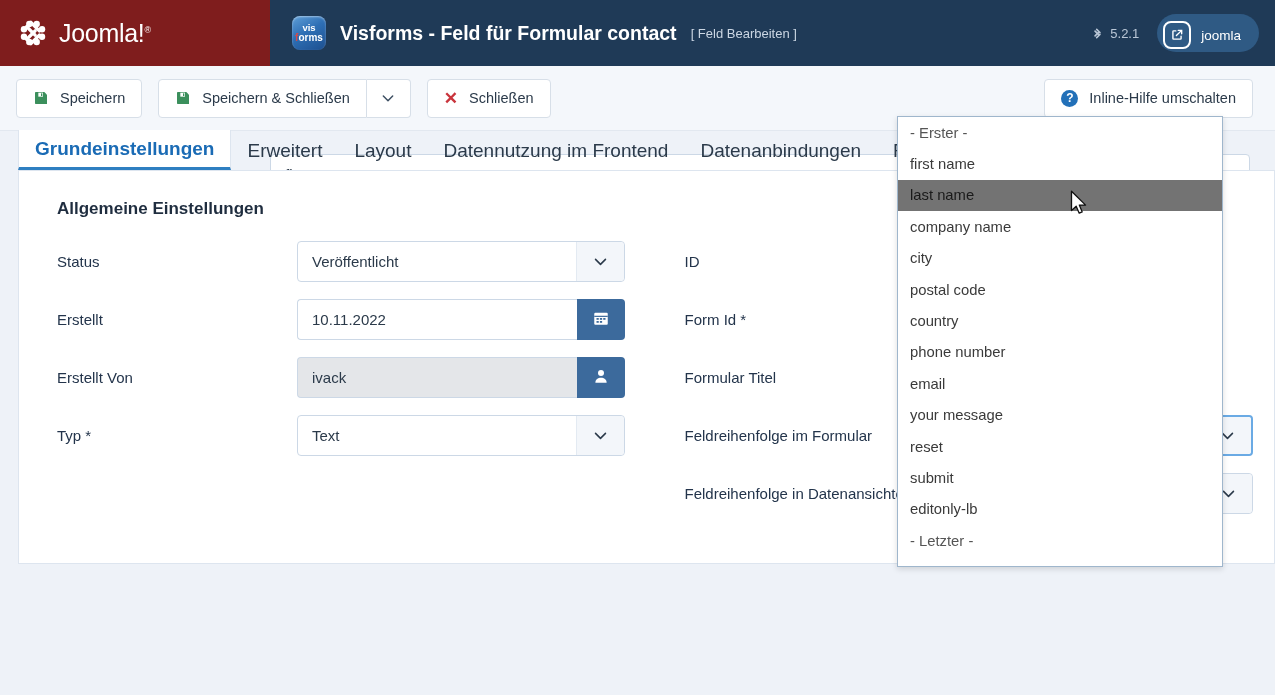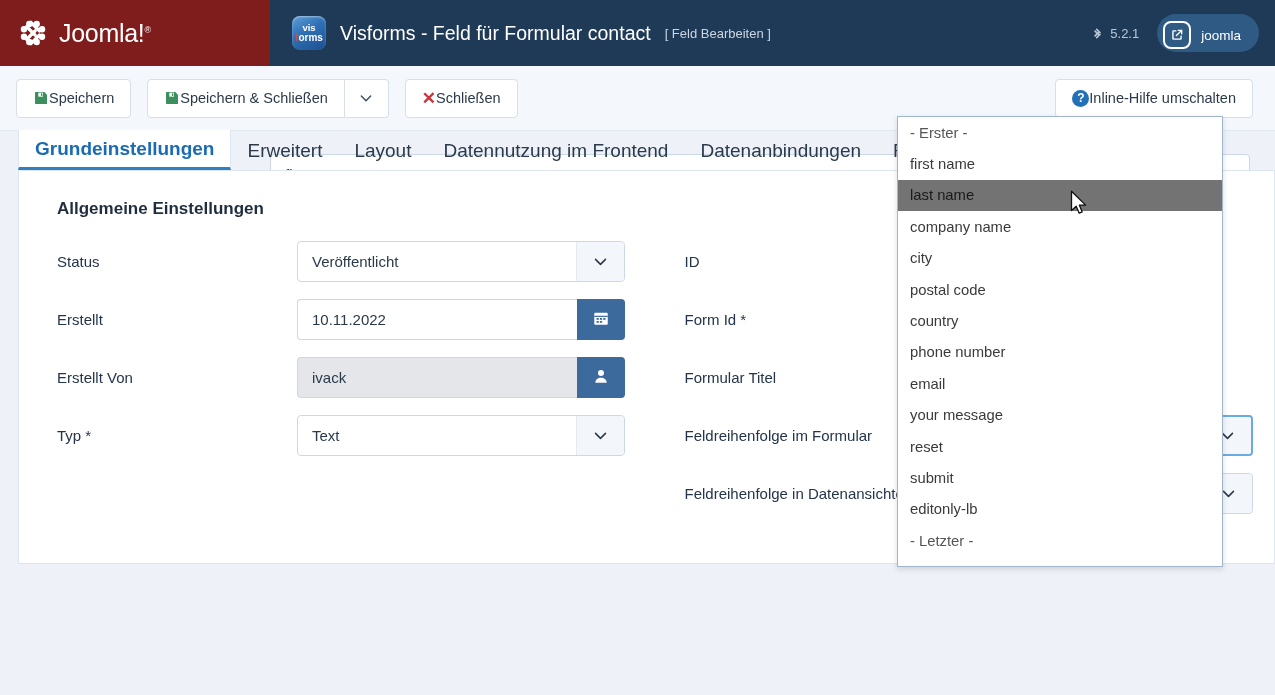--- a/index.html
+++ b/index.html
@@ -30,21 +30,21 @@
   .vis-icon {
     width:34px; height:34px; border-radius:8px;
     background: linear-gradient(150deg,#5f9fd8 0%, #2e6fb5 45%, #1d4f8f 100%);
     display:flex; flex-direction:column; align-items:center; justify-content:center;
     line-height:1; box-shadow: inset 0 1px 2px rgba(255,255,255,.45);
     flex: none;
   }
   .vis-icon .l1 { font-size:9.5px; color:#ffffff; font-weight:700; }
   .vis-icon .l2 { font-size:10px; color:#ffffff; font-weight:700; margin-top:1px; }
   .vis-icon .l2 b { color:#d24b4b; }
-  .page-title { color:#fff; font-size:19.5px; font-weight:400; margin-left:14px; white-space:nowrap; }
+  .page-title { color:#fff; font-size:19.5px; font-weight:700; margin-left:14px; white-space:nowrap; }
   .page-subtitle { color:#cbd6e3; font-size:13px; font-weight:400; margin-left:14px; }
   .header-spacer { flex:1; }
   .version { color:#b9c6d6; font-size:13px; display:flex; align-items:center; gap:6px; margin-right:18px; }
   .version svg { display:block; }
   .user-chip {
     display:flex; align-items:center; gap:10px;
     background:#2f5a84; border-radius:20px; height:38px;
     padding: 4px 18px 0 6px; color:#fff; font-size:13.5px;
   }
   .user-chip .ubox {
@@ -53,21 +53,21 @@
   }
 
   
   .toolbar {
     position:absolute; top:66px; left:0; width:1275px; height:65px;
     background:#f4f7fb; border-bottom:1px solid #e2e8f0;
     display:flex; align-items:center; padding: 0 16px;
   }
   .btn {
     height:39px; background:#fff; border:1px solid #d7dfe8; border-radius:4px;
-    display:flex; align-items:center; padding: 0 16px;
+    display:flex; align-items:center; gap:11px; padding: 0 16px;
     font-size:14.5px; color:#2b3a4a; white-space:nowrap;
   }
   .btn-group { display:flex; margin-left:16px; }
   .btn-group .btn:first-child { border-radius:4px 0 0 4px; }
   .btn-caret {
     height:39px; width:44px; background:#fff; border:1px solid #d7dfe8; border-left:none;
     border-radius:0 4px 4px 0; display:flex; align-items:center; justify-content:center;
   }
   .btn-close { margin-left:16px; }
   .ico-save { width:16px; height:16px; }

